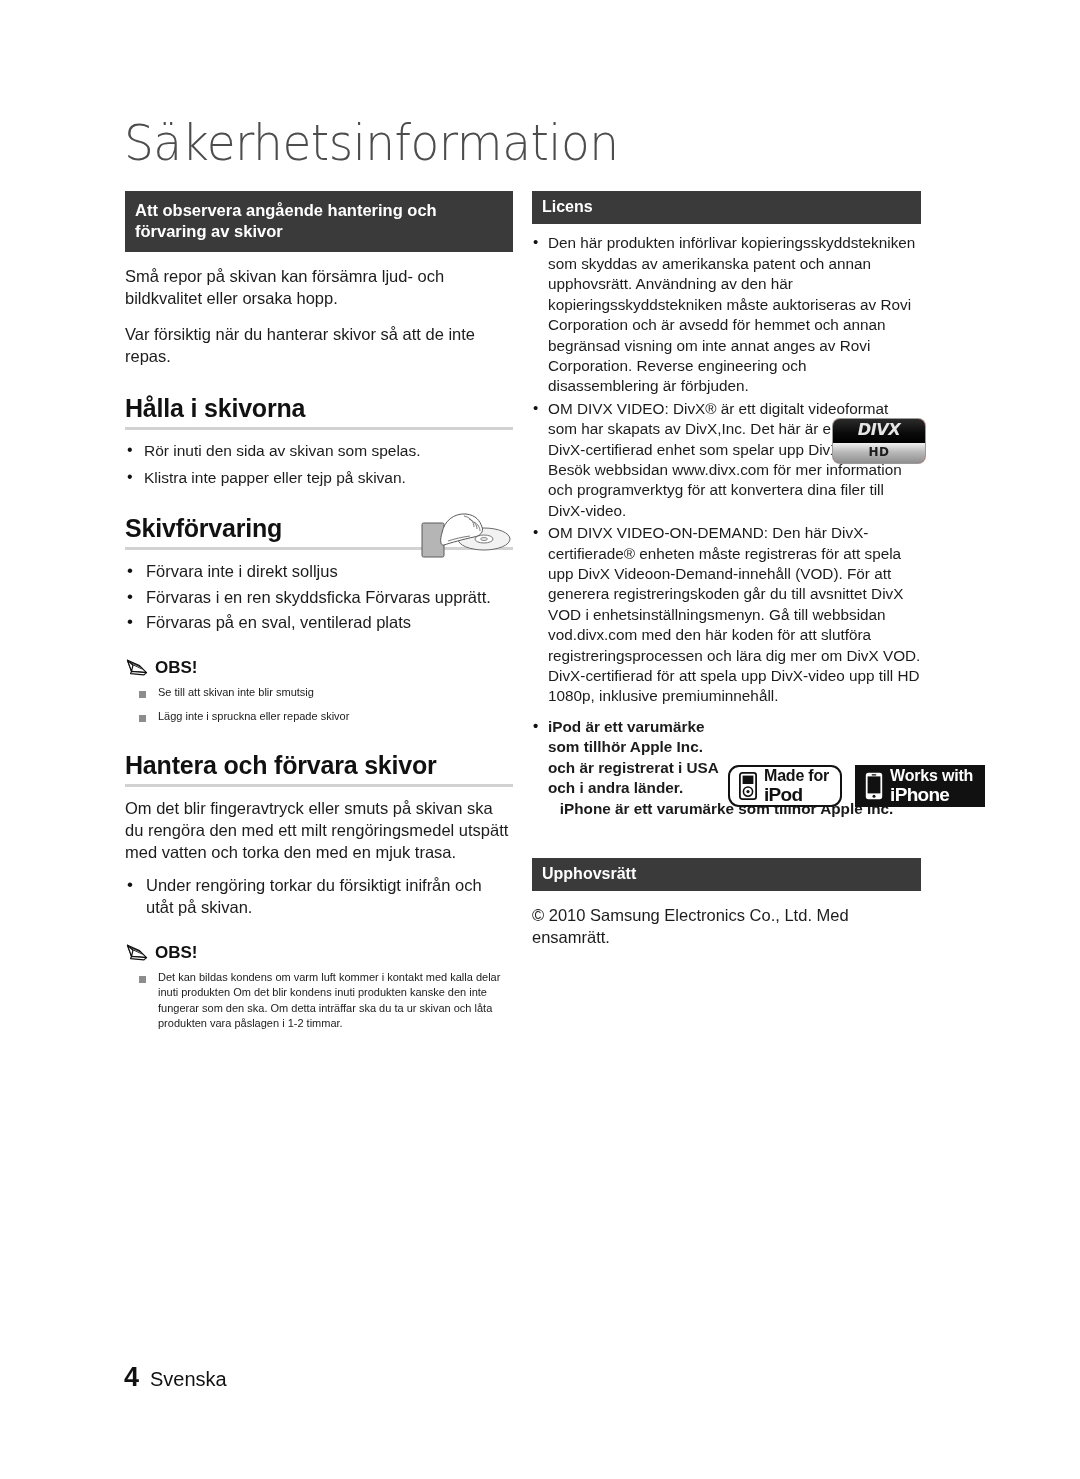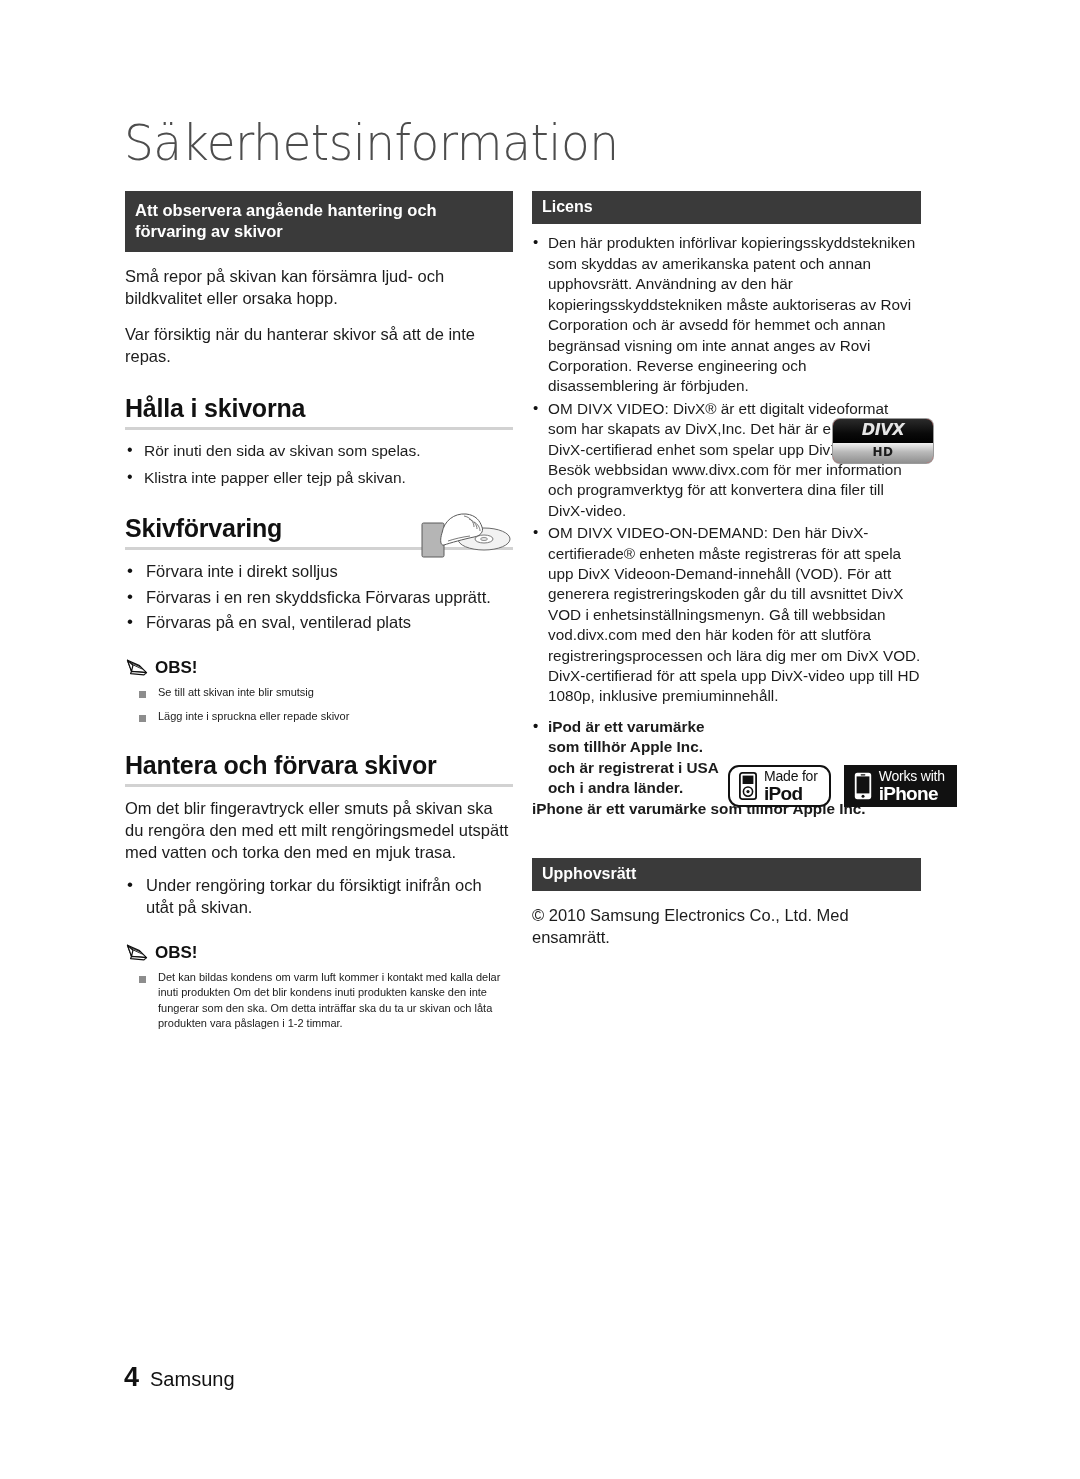--- a/index.html
+++ b/index.html
@@ -184,21 +184,21 @@
     position: absolute;
     left: 418px;
     top: 503px;
     width: 96px;
     height: 62px;
   }
   .divx-logo {
     position: absolute;
     left: 833px;
     top: 419px;
-    width: 100px;
+    width: 92px;
     height: 44px;
     border-radius: 7px;
     overflow: hidden;
     background: #ef4444;
     box-shadow: 0 0 0 1px #9a9a9a;
   }
   .divx-top {
     height: 24px;
     background: linear-gradient(180deg,#2b2b2b 0%, #0a0a0a 60%, #000 100%);
     position: relative;
@@ -256,22 +256,22 @@
   .badge-iphone {
     background: #111;
     border-radius: 0;
     padding: 4px 12px 5px 10px;
     height: 42px;
   }
   .badge .glyph { flex: 0 0 auto; }
   .badge .txt { line-height: 1; }
   .badge .small {
     display: block;
-    font-size: 14px;
-    font-weight: normal;
+    font-size: 16px;
+    font-weight: bold;
     letter-spacing: -0.2px;
   }
   .badge .big {
     display: block;
     font-size: 19px;
     font-weight: bold;
     letter-spacing: -0.7px;
     margin-top: 1px;
   }
   .badge-ipod .small, .badge-ipod .big { color: #111; }
@@ -385,21 +385,21 @@
 
     <ul class="rlist">
       <li>Den här produkten införlivar kopieringsskyddstekniken som skyddas av amerikanska patent och annan upphovsrätt. Användning av den här kopieringsskyddstekniken måste auktoriseras av Rovi Corporation och är avsedd för hemmet och annan begränsad visning om inte annat anges av Rovi Corporation. Reverse engineering och disassemblering är förbjuden.</li>
       <li>OM DIVX VIDEO: DivX® är ett digitalt videoformat som har skapats av DivX,Inc. Det här är en officiell DivX-certifierad enhet som spelar upp DivX-video. Besök webbsidan www.divx.com för mer information och programverktyg för att konvertera dina filer till DivX-video.</li>
       <li style="list-style:none;padding-left:16px;">OM DIVX VIDEO-ON-DEMAND: Den här DivX-certifierade® enheten måste registreras för att spela upp DivX Videoon-Demand-innehåll (VOD). För att generera registreringskoden går du till avsnittet DivX VOD i enhetsinställningsmenyn. Gå till webbsidan vod.divx.com med den här koden för att slutföra registreringsprocessen och lära dig mer om DivX VOD. DivX-certifierad för att spela upp DivX-video upp till HD 1080p, inklusive premiuminnehåll.</li>
     </ul>
 
     <ul class="rlist" style="margin-top:10px;">
       <li style="font-weight:bold;width:185px;margin-bottom:0;">iPod är ett varumärke som tillhör Apple Inc. och är registrerat i USA och i andra länder.</li>
     </ul>
-    <div style="font-weight:bold;font-size:15.3px;line-height:1.335;margin-top:1px;">iPhone är ett varumärke som tillhör Apple Inc.</div>
+    <div style="font-weight:bold;font-size:15.3px;line-height:1.335;margin-top:1px;text-align:center;">iPhone är ett varumärke som tillhör Apple Inc.</div>
 
     <div class="banner single" style="margin-top:38px;">Upphovsrätt</div>
     <p class="para">© 2010 Samsung Electronics Co., Ltd. Med ensamrätt.</p>
 
   </div>
 
   <div class="divx-logo">
     <div class="divx-top">
       <span class="dtxt">DIVX</span>
     </div>
@@ -430,16 +430,16 @@
       </svg>
       <span class="txt">
         <span class="small">Works with</span>
         <span class="big">iPhone</span>
       </span>
     </div>
   </div>
 
   <div class="footer">
     <span class="pnum">4</span>
-    <span class="plang">Samsung</span>
+    <span class="plang">Svenska</span>
   </div>
 
 </div>
 
 </body></html>

